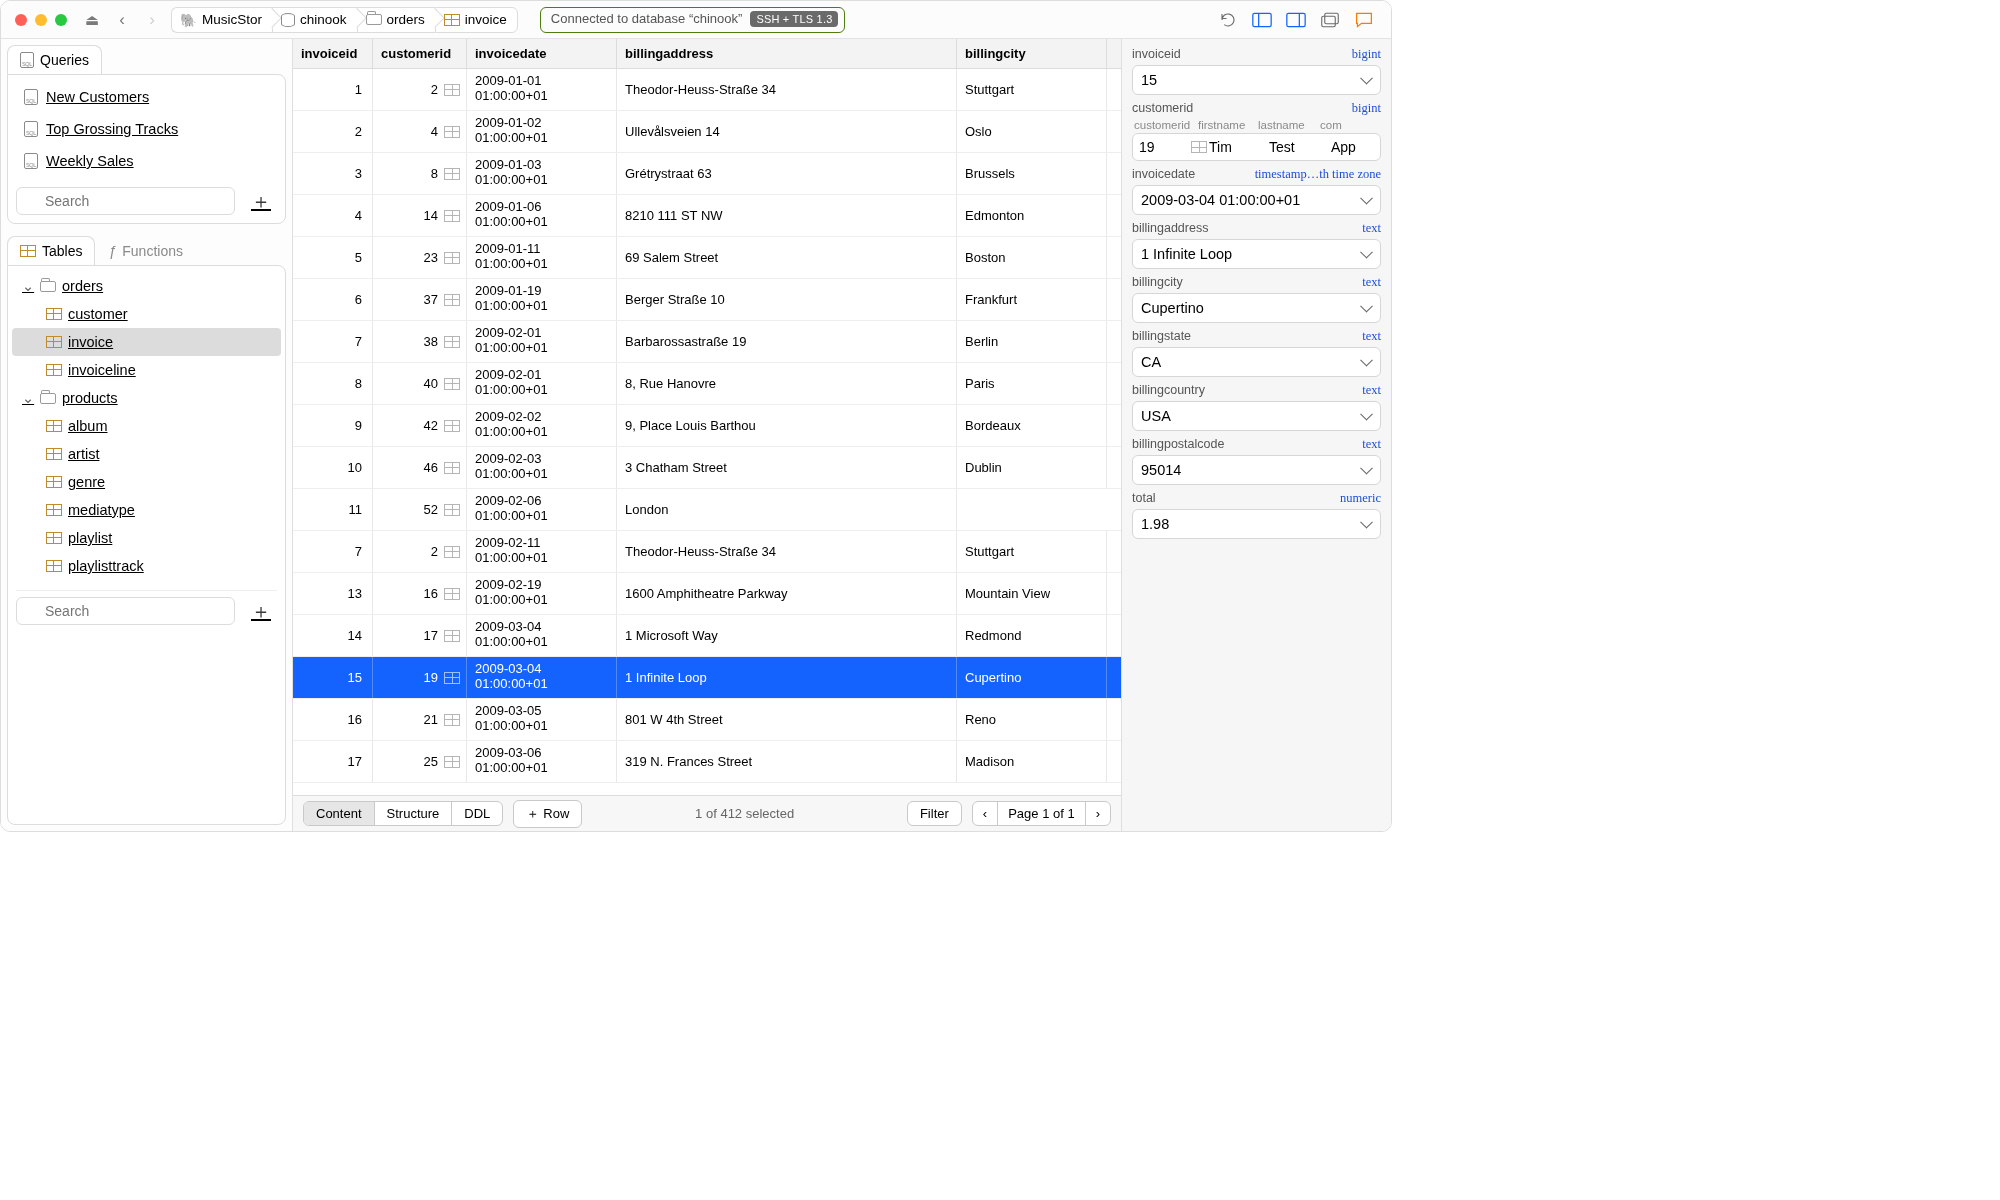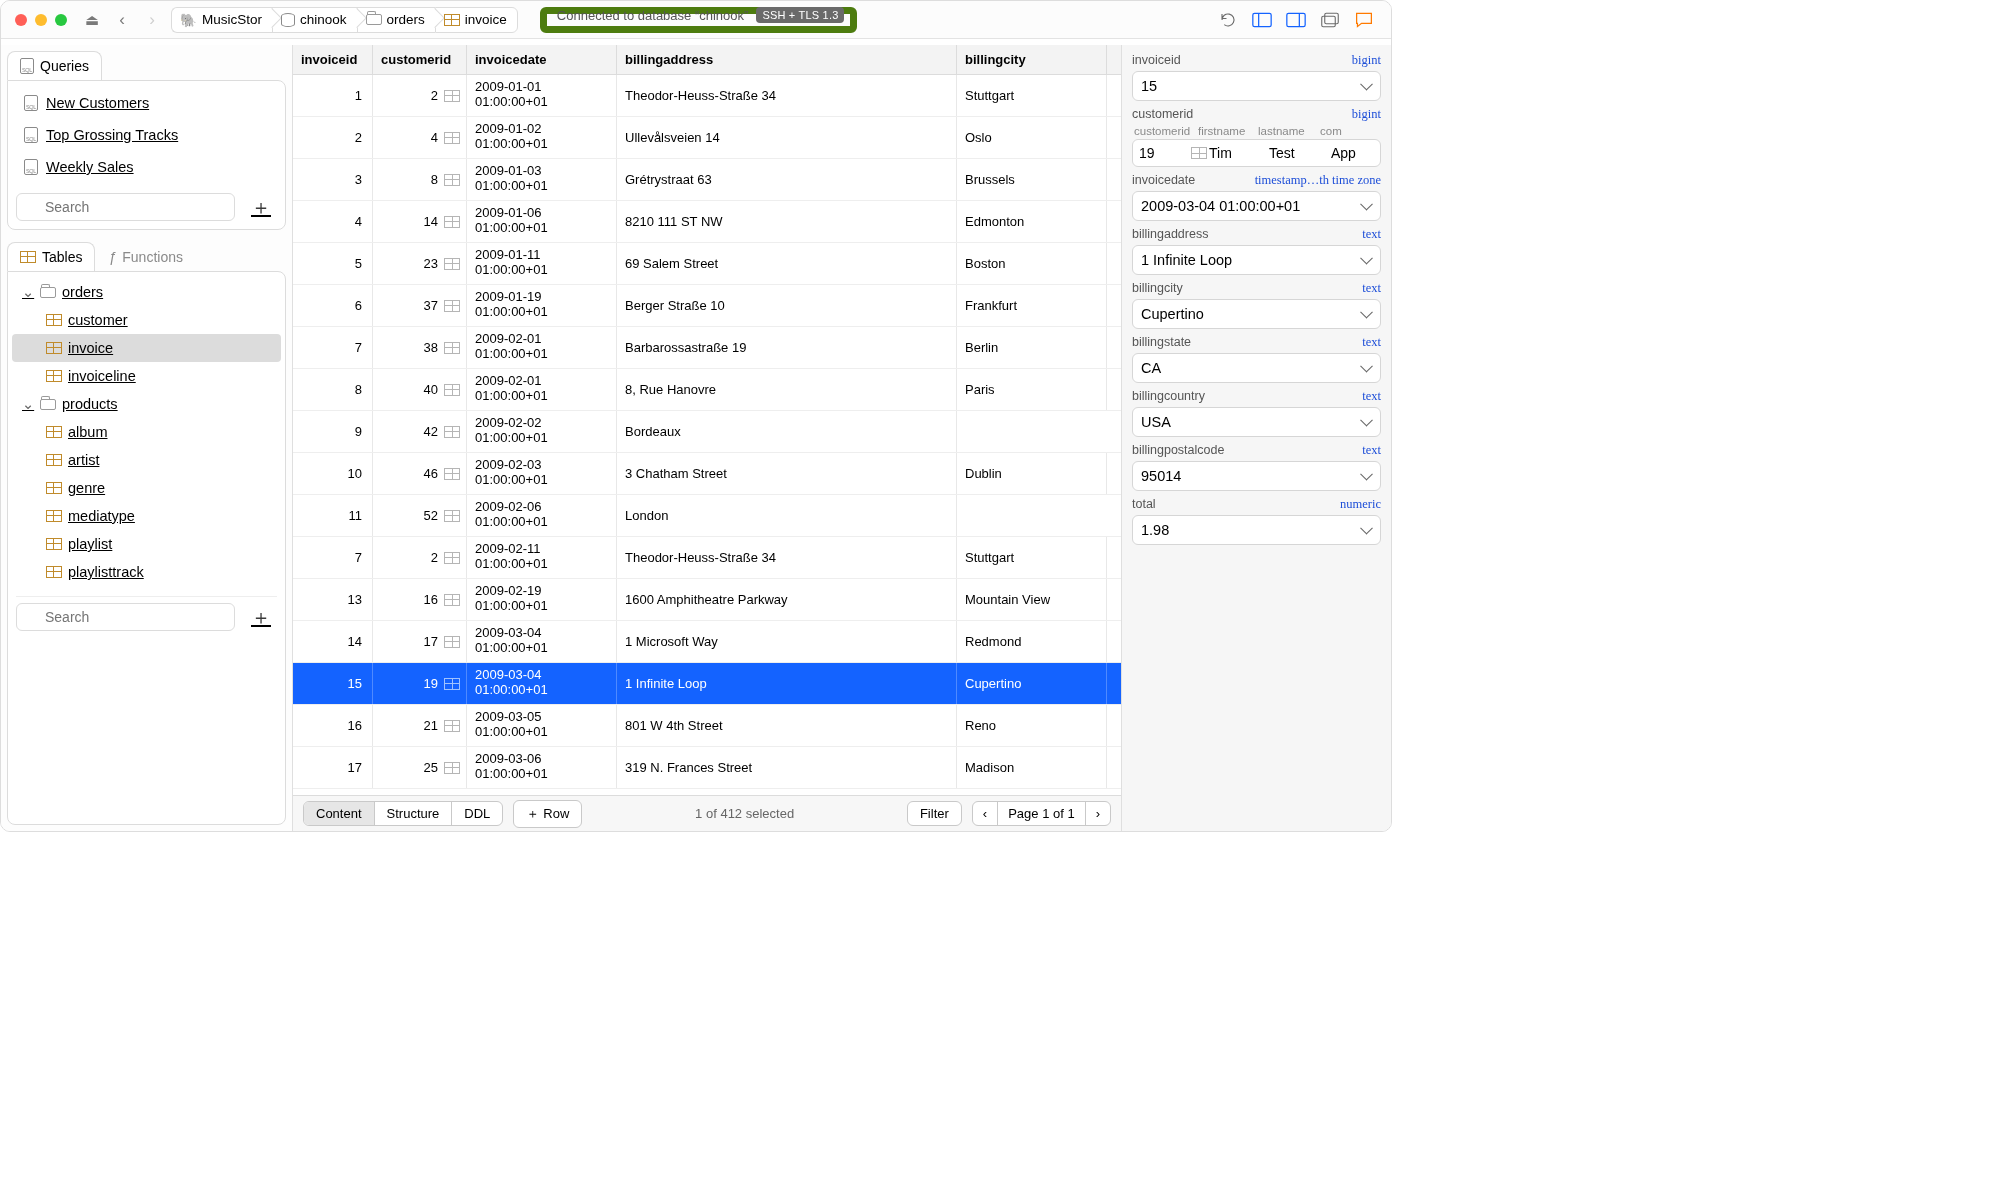--- a/index.html
+++ b/index.html
@@ -50,39 +50,39 @@
 .bc-seg:last-child  { border-right:1px solid #dcdcdc; border-top-right-radius:6px; border-bottom-right-radius:6px;}
 .bc-seg::after{
   content:""; position:absolute; right:-7px; top:3px;
   width:13px; height:13px; border-top:1px solid #dcdcdc; border-right:1px solid #dcdcdc;
   transform:rotate(45deg); background:#fff; z-index:1;
 }
 .bc-seg:last-child::after{ display:none;}
 .bc-seg > *{ position:relative; z-index:2;}
 .status {
   flex:0 0 auto;
-  display:flex; align-items:flex-end; gap:8px;
-  border:7px solid #4d7c0f; border-radius:6px;
+  display:flex; align-items:flex-start; gap:8px;
+  border:1px solid #4d7c0f; border-radius:6px;
   padding:3px 6px 3px 10px; height:26px;
   margin-left:14px;
   color:#555;
 }
 .badge {
   background:#6a6a6a; color:#fff; font-size:11px; padding:2px 6px;
   border-radius:4px; letter-spacing:.2px;
 }
 .spacer{flex:1;}
 .tb-icon{ width:26px; height:22px; display:flex; align-items:center; justify-content:center;
   color:#6a6a6a;}
 .tb-icon svg{stroke:currentColor; fill:none; stroke-width:1.5;}
 .tb-icon.blue{ color:#1463ff;}
 .tb-icon.orange{ color:#ff7a00;}
 
 
-.main { flex:1; display:flex; overflow:hidden;margin-top:6px;}
+.main { flex:1; display:flex; overflow:hidden;}
 
 
 .sidebar-left{
   width:292px; border-right:1px solid #dfdfdf; display:flex; flex-direction:column;
   background:#fdfdfd;
 }
 .panel-tabs{ display:flex; padding:6px 6px 0 6px; }
 .panel-tab{
   display:flex; align-items:center; gap:6px;
   padding:6px 12px; border:1px solid #dcdcdc; border-bottom:none;
@@ -437,20 +437,21 @@
           <div class="num">8</div>
           <div class="fk">40 <span class="mini-table"></span></div>
           <div class="date">2009-02-01<br>01:00:00+01</div>
           <div>8, Rue Hanovre</div>
           <div>Paris</div>
         </div>
         <div class="grid-row">
           <div class="num">9</div>
           <div class="fk">42 <span class="mini-table"></span></div>
           <div class="date">2009-02-02<br>01:00:00+01</div>
+          <div>9, Place Louis Barthou</div>
           <div>Bordeaux</div>
         </div>
         <div class="grid-row">
           <div class="num">10</div>
           <div class="fk">46 <span class="mini-table"></span></div>
           <div class="date">2009-02-03<br>01:00:00+01</div>
           <div>3 Chatham Street</div>
           <div>Dublin</div>
         </div>
         <div class="grid-row">

